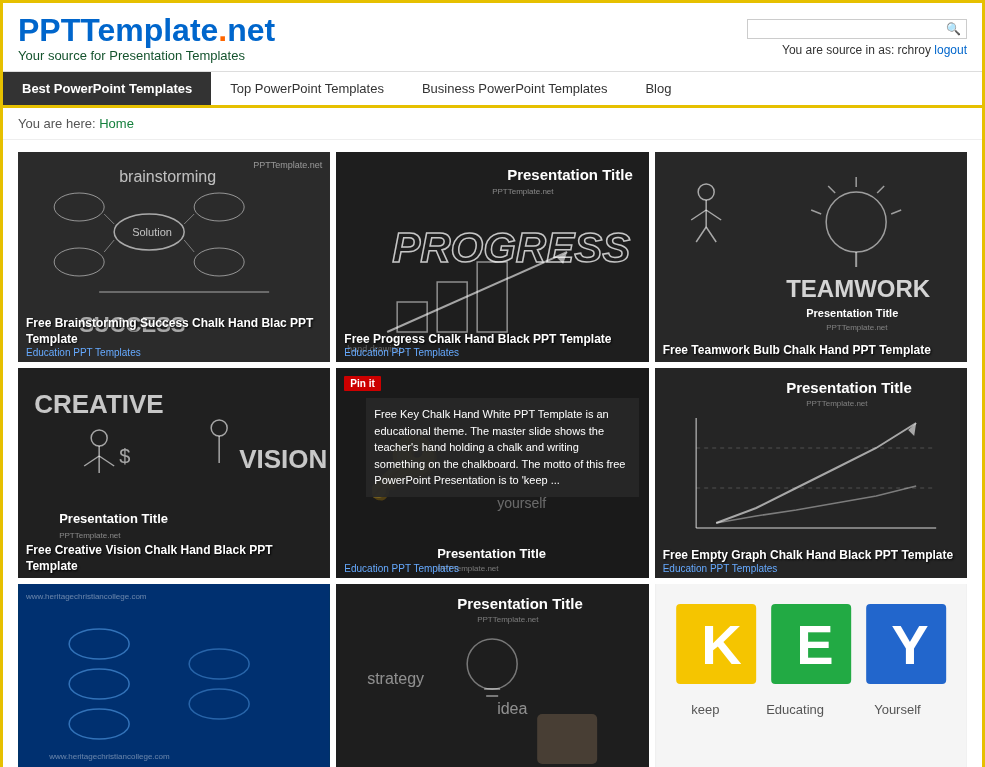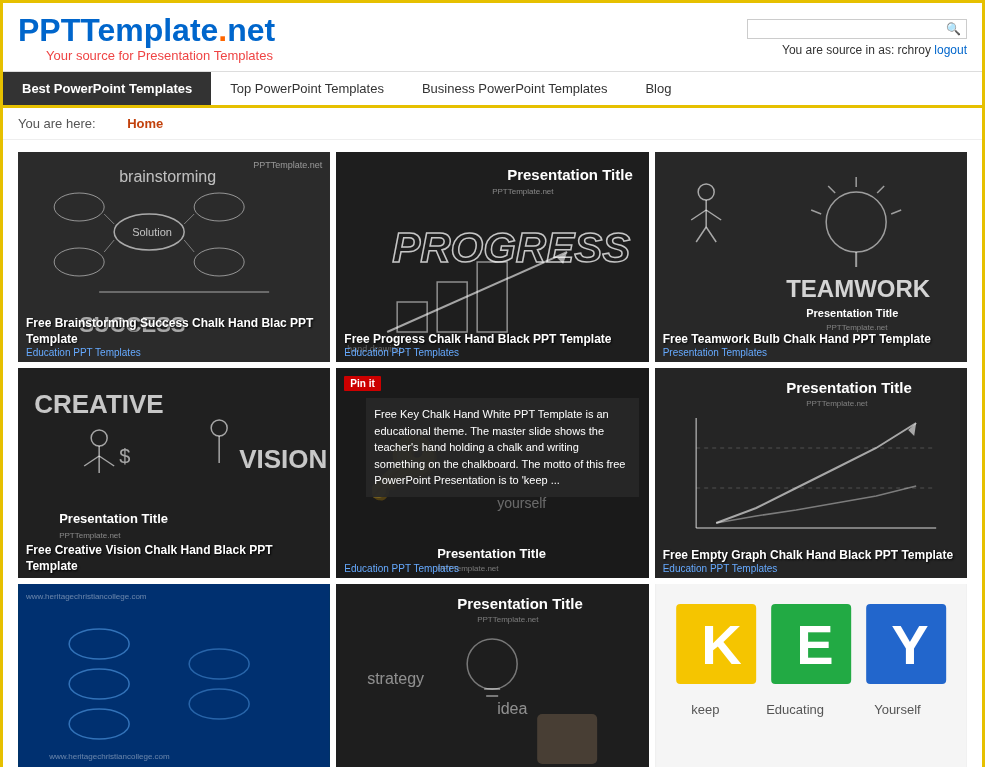--- a/index.html
+++ b/index.html
@@ -17,22 +17,21 @@
     #logo-text {
       font-size: 32px;
       font-weight: bold;
       color: #0066cc;
       line-height: 1.1;
     }
     #logo-text span.dot { color: #ff6600; }
     #logo-text span.net { color: #0066cc; }
     #logo-subtitle {
       font-size: 13px;
-      color: #ef4444;
-      margin-left: 28px;
+      color: #14532d;
     }
     #header-right {
       display: flex;
       flex-direction: column;
       align-items: flex-end;
       gap: 4px;
     }
     #search-box {
       display: flex;
       align-items: center;
@@ -82,21 +81,21 @@
     }
 
     
     #breadcrumb {
       padding: 8px 15px;
       font-size: 13px;
       color: #555;
       border-bottom: 1px solid #eee;
     }
     #breadcrumb span.here { color: #555; }
-    #breadcrumb span.home { color: #c2410c; font-weight: bold; margin-left: 28px; }
+    #breadcrumb span.home { color: #15803d; font-weight: normal; }
 
     
     #grid {
       display: grid;
       grid-template-columns: repeat(3, 1fr);
       gap: 6px;
       padding: 12px 15px;
     }
 
     .card {
@@ -235,21 +234,20 @@
       <line x1="221" y1="41" x2="228" y2="34" stroke="rgba(255,255,255,0.55)" stroke-width="1.5"></line>
       <line x1="235" y1="62" x2="245" y2="58" stroke="rgba(255,255,255,0.55)" stroke-width="1.5"></line>
       <line x1="165" y1="62" x2="155" y2="58" stroke="rgba(255,255,255,0.55)" stroke-width="1.5"></line>
       <line x1="179" y1="41" x2="172" y2="34" stroke="rgba(255,255,255,0.55)" stroke-width="1.5"></line>
       <text x="130" y="145" fill="rgba(255,255,255,0.8)" font-size="24" font-family="Arial" font-weight="bold">TEAMWORK</text>
       <text x="150" y="165" fill="#fff" font-size="11" font-family="Arial" font-weight="bold">Presentation Title</text>
       <text x="170" y="178" fill="rgba(255,255,255,0.4)" font-size="8" font-family="Arial">PPTTemplate.net</text>
     </svg>
     <div class="card-overlay">
       <div class="card-title">Free Teamwork Bulb Chalk Hand PPT Template</div>
-      <div class="card-category">Presentation Templates</div>
     </div>
   </div>
 
   <div class="card" style="background:#222;">
     <svg width="100%" height="100%" viewBox="0 0 310 210" xmlns="http://www.w3.org/2000/svg" style="position:absolute;top:0;left:0;">
       <rect width="310" height="210" fill="#202020"></rect>
       <text x="15" y="45" fill="rgba(255,255,255,0.75)" font-size="26" font-family="Arial" font-weight="bold">CREATIVE</text>
 
       <circle cx="80" cy="70" r="8" fill="none" stroke="rgba(255,255,255,0.6)" stroke-width="1.5"></circle>
       <line x1="80" y1="78" x2="80" y2="105" stroke="rgba(255,255,255,0.6)" stroke-width="1.5"></line>

